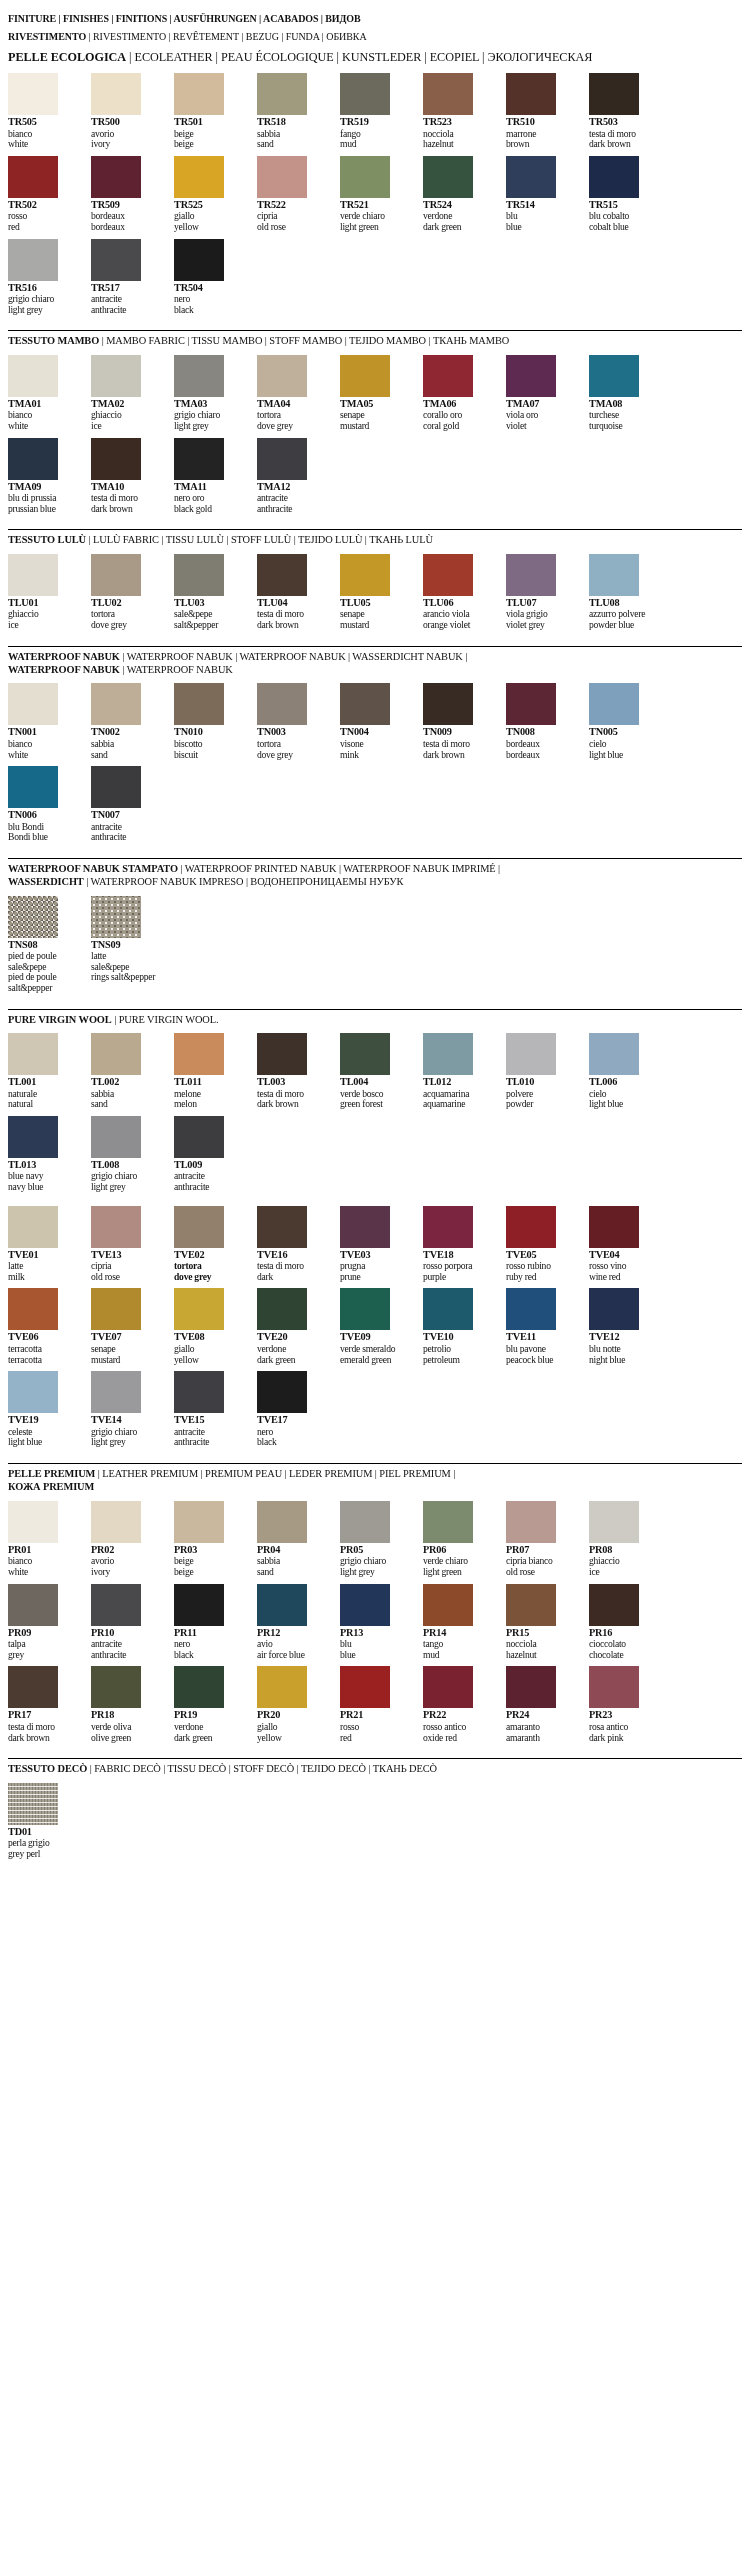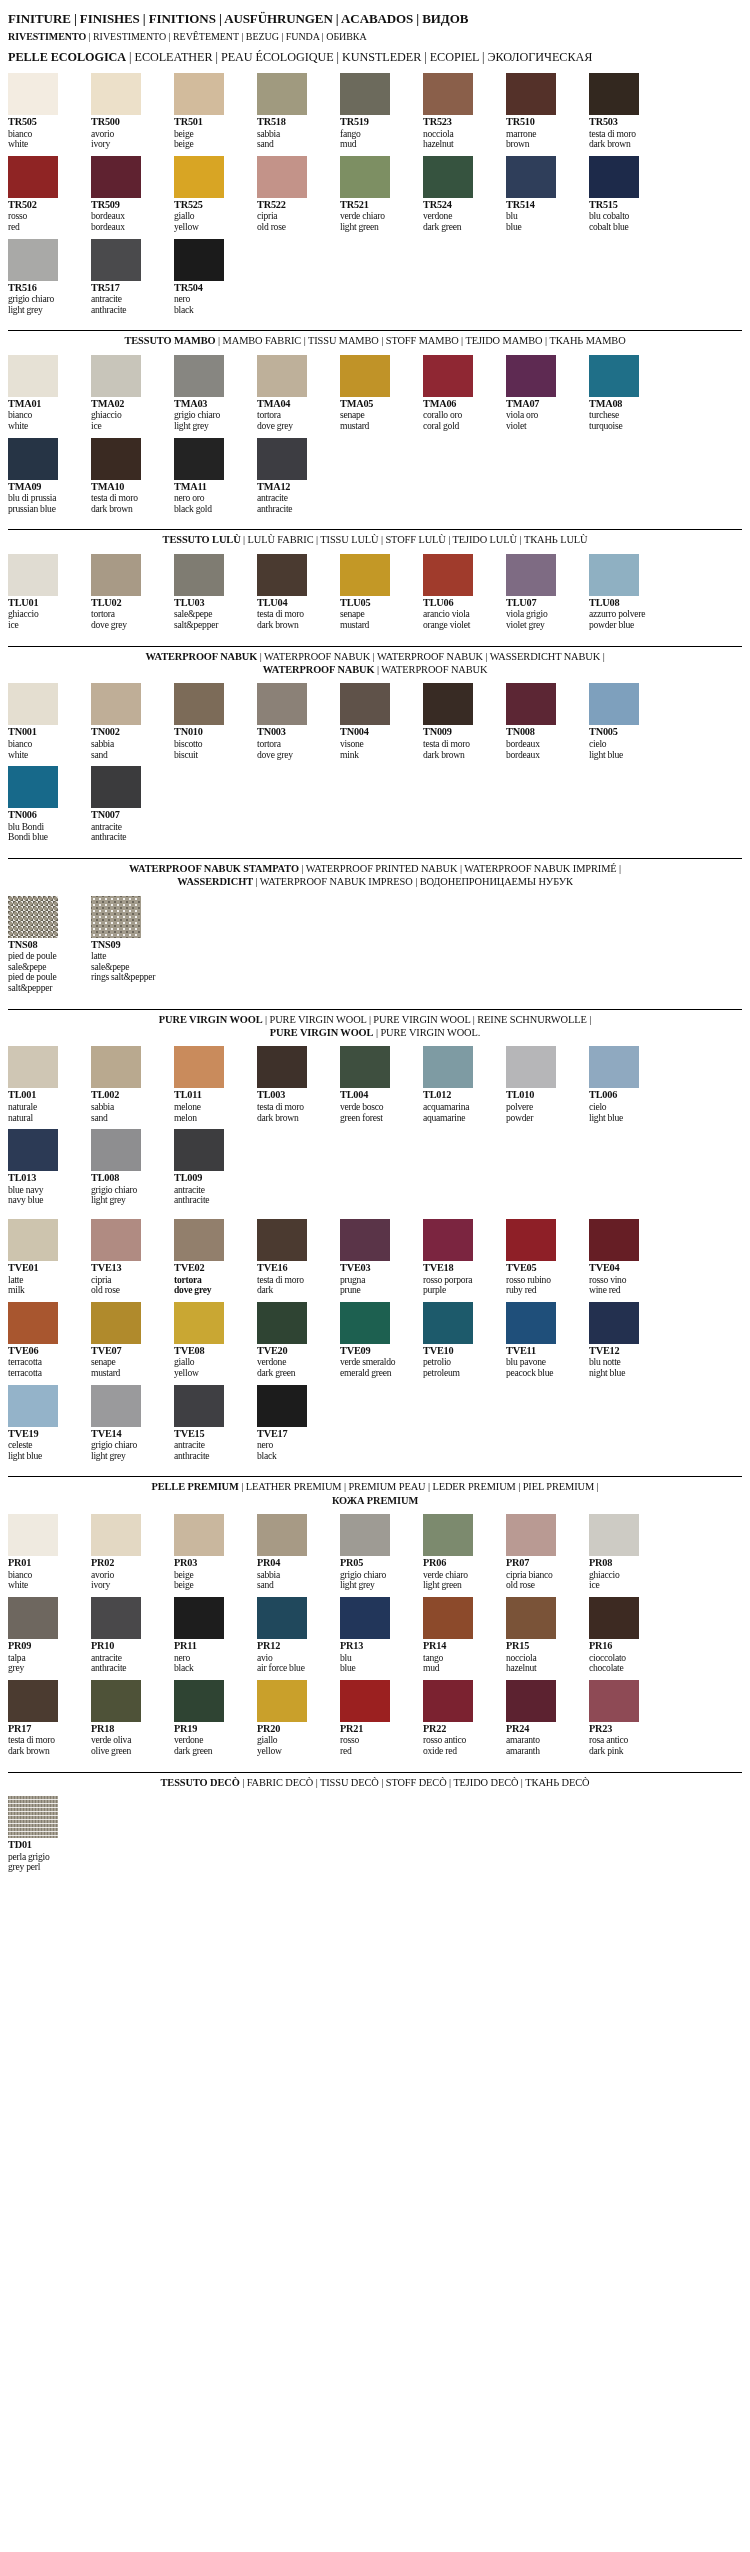--- a/index.html
+++ b/index.html
@@ -10,32 +10,31 @@
     background:#ffffff;
     font-family:"Liberation Serif", serif;
     color:#111111;
     -webkit-font-smoothing:none;
   }
   .page { width:750px; padding:6px 0 14px 0; }
 
   
   .masthead { padding:0 8px; }
   .mast-line { white-space:nowrap; overflow:hidden; }
-  .mast-line.l1 { font-size:13px; font-weight:bold; letter-spacing:-0.1px; line-height:19px; padding-top:3px; }
+  .mast-line.l1 { font-size:10px; font-weight:bold; letter-spacing:-0.1px; line-height:19px; padding-top:3px; }
   .mast-line.l2 { font-size:10px; line-height:18px; letter-spacing:-0.05px; }
   .mast-line.l3 { font-size:12.2px; line-height:18px; letter-spacing:-0.05px; padding-top:2px; }
   .mast-line .lead { font-weight:bold; }
 
   
   .section { padding:0 8px; }
   .sec-head {
     border-top:1px solid #000;
     margin-top:9px;
     padding-top:3px;
-    text-align:center;
   }
   .sec-head .hl {
     font-size:10.4px;
     line-height:13.4px;
     letter-spacing:-0.1px;
     white-space:nowrap;
     overflow:hidden;
   }
   .sec-head .hl .lead { font-weight:bold; }
 
@@ -428,21 +427,20 @@
             <span class="chip" style="background-color:#a39c8c;background-image:radial-gradient(circle at 50% 50%, rgba(255,255,255,.85) 0 1px, rgba(0,0,0,0) 1.4px 3px),radial-gradient(circle at 50% 50%, rgba(55,50,42,.5) 0 1px, rgba(0,0,0,0) 1.4px 3px);background-size:6px 6px, 6px 6px; background-position:0 0, 3px 3px;" title="TNS09"></span>
             <div class="code">TNS09</div>
             <div class="nm">latte</div>
             <div class="nm">sale&amp;pepe</div>
             <div class="nm">rings salt&amp;pepper</div>
           </div>
         </div>
       </div>
       <div class="section">
         <div class="sec-head">
-          <div class="hl"><span class="lead">PURE VIRGIN WOOL</span><span> |  PURE VIRGIN WOOL  |  PURE VIRGIN WOOL  |  REINE SCHNURWOLLE  |</span></div>
           <div class="hl"><span class="lead">PURE VIRGIN WOOL</span><span> |  PURE VIRGIN WOOL.</span></div>
         </div>
         <div class="grid">
           <div class="cell">
             <span class="chip" style="background-color:#cfc6b4;" title="TL001"></span>
             <div class="code">TL001</div>
             <div class="nm">naturale</div>
             <div class="nm">natural</div>
           </div>
           <div class="cell">

